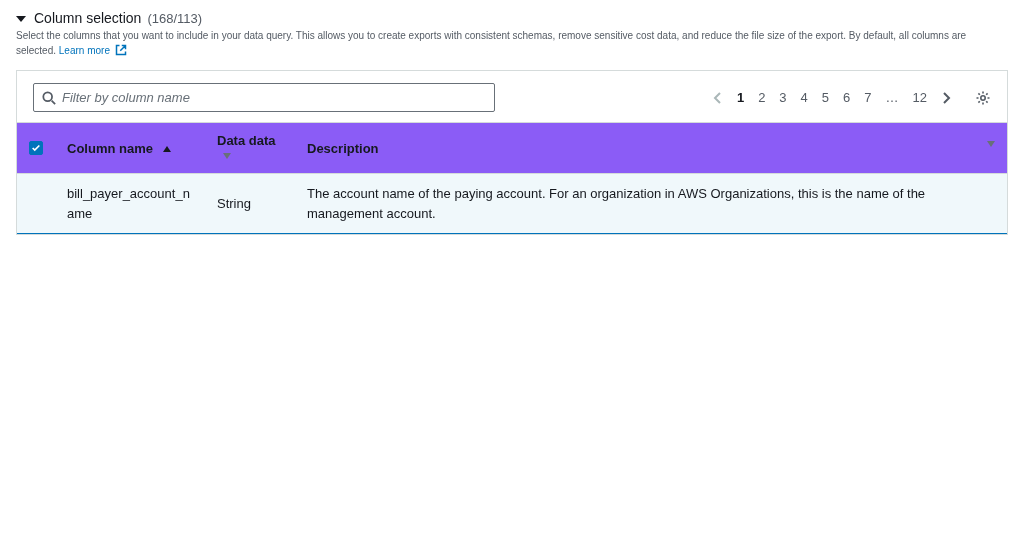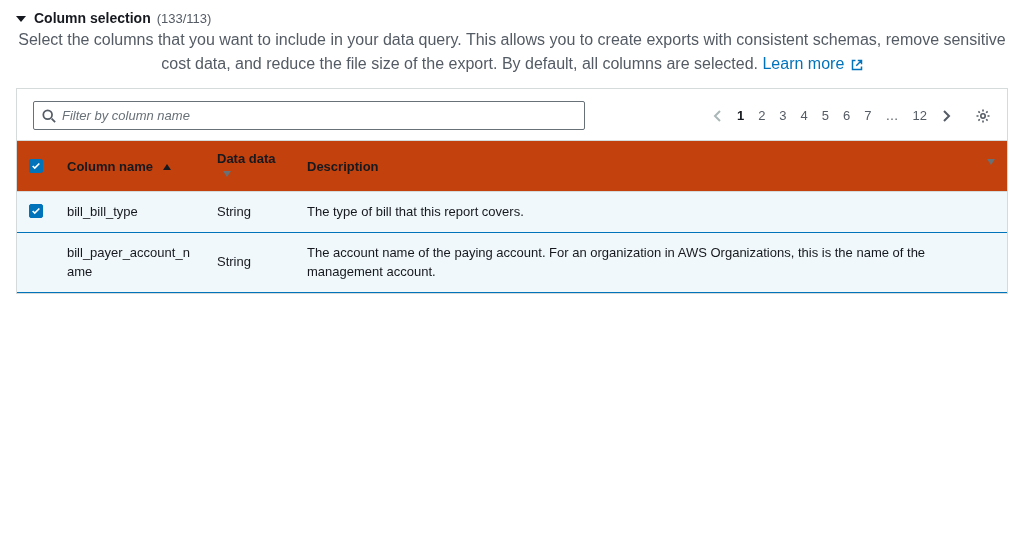--- a/index.html
+++ b/index.html
@@ -20,49 +20,48 @@
   .caret {
     display: inline-block;
     width: 0; height: 0;
     border-left: 5px solid transparent;
     border-right: 5px solid transparent;
     border-top: 6px solid #16191f;
     margin-right: 2px;
     position: relative;
     top: -1px;
   }
-  .section-title { font-weight: 700; font-size: 14px; }
+  .section-title { font-weight: 400; font-size: 14px; }
   .section-count { color: #545b64; font-weight: 400; }
   .section-desc {
     color: #545b64;
-    font-size: 16px;
+    font-size: 10px;
     margin: 0 0 10px 0;
     line-height: 1.5;
-    text-align: center;
   }
   .section-desc a { color: #0073bb; text-decoration: none; }
   .ext-icon {
     display: inline-block;
     vertical-align: -2px;
     margin-left: 2px;
   }
   .panel {
     border: 1px solid #d5dbdb;
     border-radius: 0;
   }
   .toolbar {
     display: flex;
     align-items: center;
     justify-content: space-between;
     padding: 12px 16px 10px;
   }
   .search {
     display: flex;
     align-items: center;
-    width: 552px;
+    width: 462px;
     border: 1px solid #687078;
     border-radius: 2px;
     padding: 4px 8px;
     background: #fff;
   }
   .search svg { flex: 0 0 auto; }
   .search input {
     border: none;
     outline: none;
     font-size: 13px;
@@ -90,21 +89,21 @@
     border-collapse: collapse;
   }
   thead th {
     text-align: left;
     font-weight: 700;
     font-size: 13px;
     color: #16191f;
     padding: 10px 12px;
     border-bottom: 1px solid #d5dbdb;
     border-top: 1px solid #d5dbdb;
-    background: #c2410c;
+    background: #8b5cf6;
     vertical-align: middle;
   }
   .sort-glyph {
     display: inline-block;
     margin-left: 6px;
   }
   tbody td {
     padding: 10px 12px;
     font-size: 13px;
     color: #16191f;
@@ -137,21 +136,21 @@
   .sort-tri-down {
     width:0;height:0;border-left:4px solid transparent;border-right:4px solid transparent;border-top:6px solid #687078;display:inline-block;vertical-align:1px;
   }
 </style>
 </head>
 <body>
 
 <div class="section-header">
   <span class="caret"></span>
   <span class="section-title">Column selection</span>
-  <span class="section-count">(133/113)</span>
+  <span class="section-count">(168/113)</span>
 </div>
 <p class="section-desc">
   <span>Select the columns that you want to include in your data query. This allows you to create exports with consistent schemas, remove sensitive cost data, and reduce the file size of the export. By default, all columns are selected. </span>
   <a href="#"><span>Learn more</span>
     <span class="ext-icon">
       <svg width="12" height="12" viewBox="0 0 16 16">
           <path fill="none" stroke="#0073bb" stroke-width="2" d="M6 2H2v12h12v-4M9 2h5v5M14 2L7 9"></path>
         </svg>
     </span>
   </a>
@@ -217,32 +216,20 @@
         </th>
         <th>
           <span>Description</span>
           <span class="sort-glyph sort-tri-down" style="float:right"></span>
         </th>
       </tr>
     </thead>
     <tbody id="rows-body">
         <tr>
     <td class="col-check">
-      <span class="checkbox">
-        <svg width="10" height="10" viewBox="0 0 12 12">
-                <path d="M2 6l2.5 2.5L10 3" fill="none" stroke="#fff" stroke-width="2"></path>
-              </svg>
-      </span>
-    </td>
-    <td class="col-name">bill_bill_type</td>
-    <td class="col-type">String</td>
-    <td>The type of bill that this report covers.</td>
-  </tr>
-        <tr>
-    <td class="col-check">
       
     </td>
     <td class="col-name">bill_payer_account_name</td>
     <td class="col-type">String</td>
     <td>The account name of the paying account. For an organization in AWS Organizations, this is the name of the management account.</td>
   </tr>
       </tbody>
   </table>
 </div>
 

